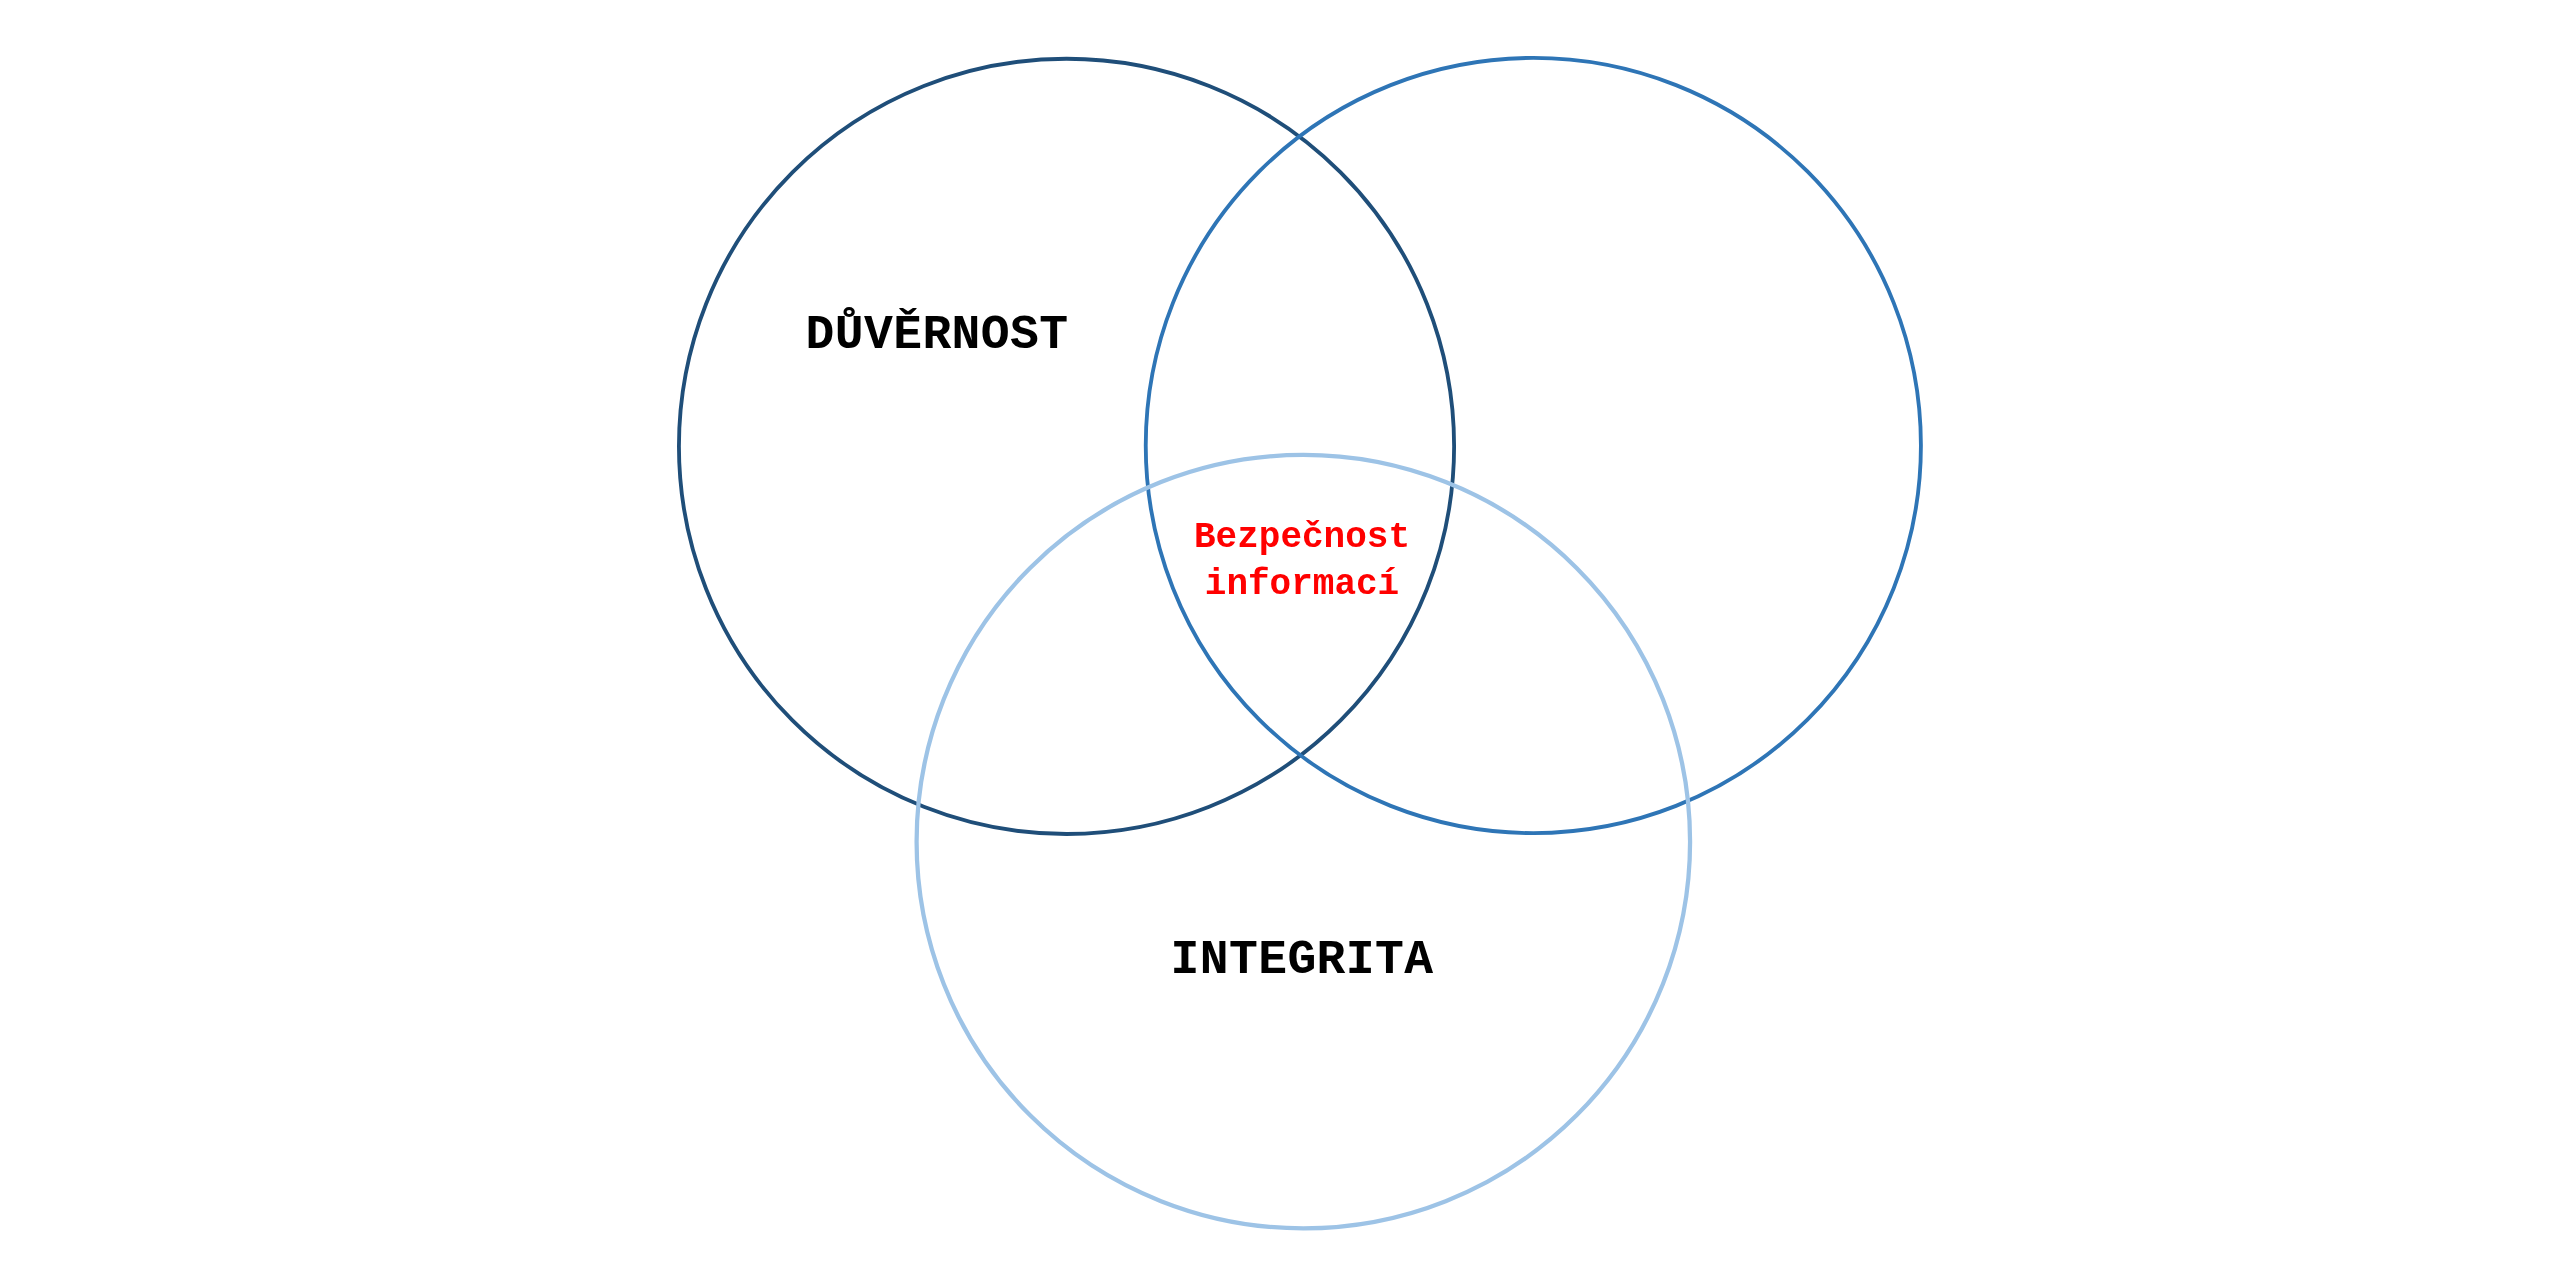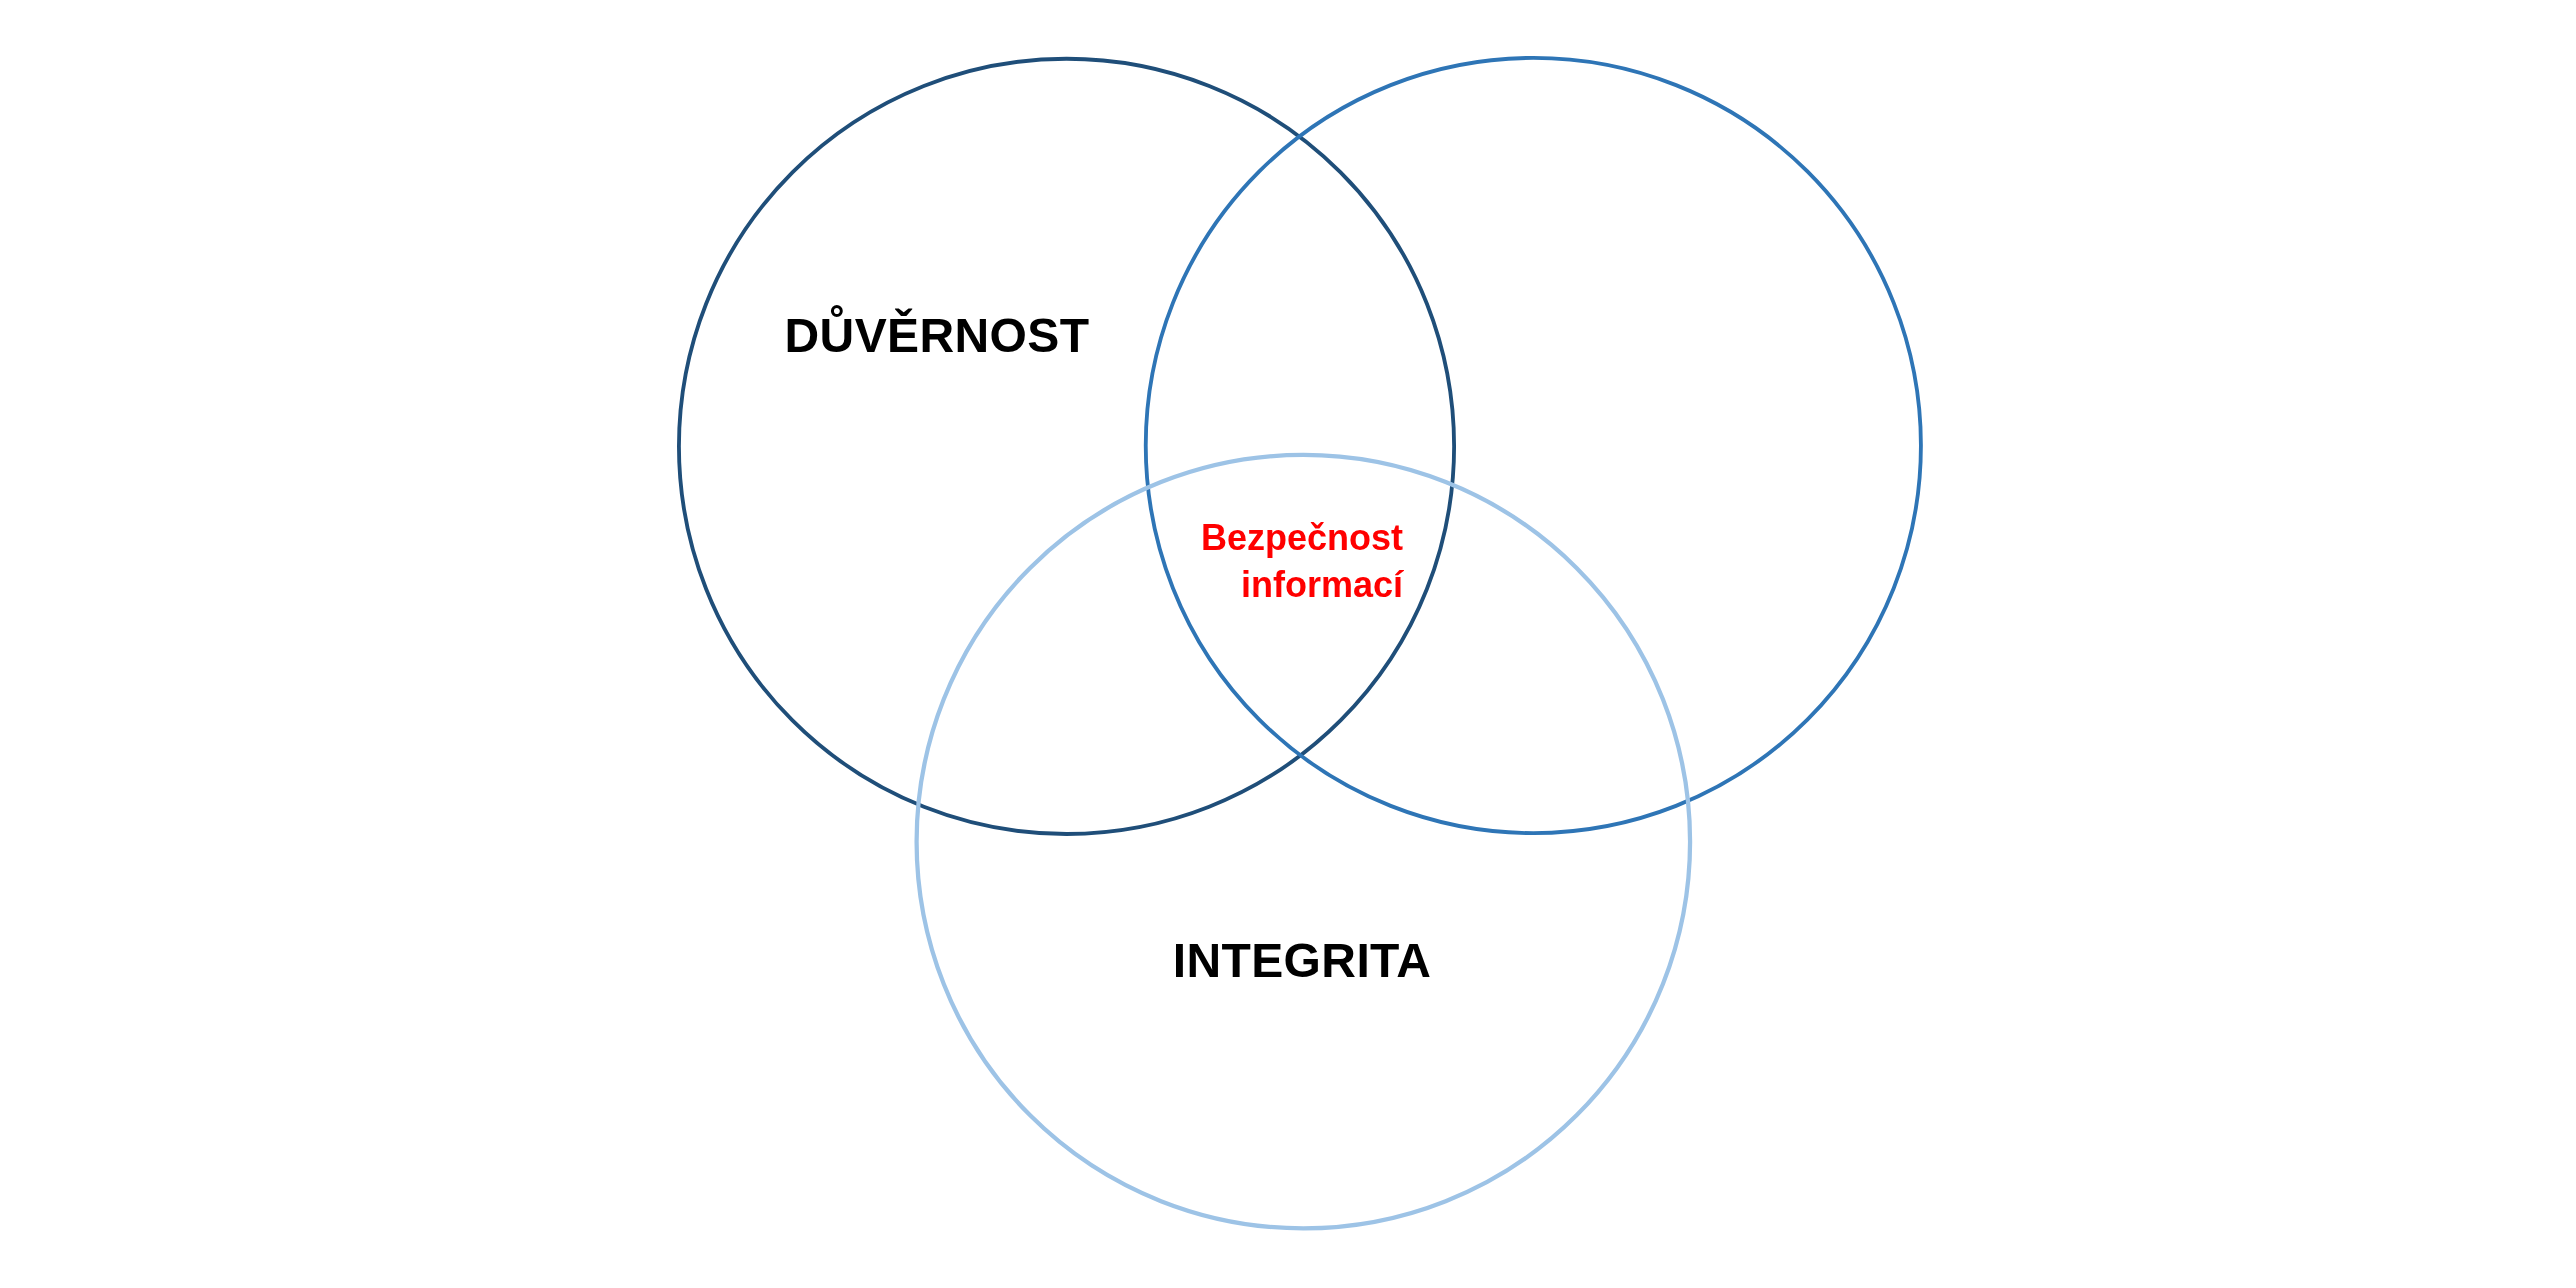--- a/index.html
+++ b/index.html
@@ -6,21 +6,21 @@
     margin: 0;
     padding: 0;
     background: #ffffff;
   }
   .slide {
     position: relative;
     width: 2576px;
     height: 1252px;
     background: #ffffff;
     overflow: hidden;
-    font-family: Liberation Sans, sans-serif;
+    font-family: Liberation Mono, monospace;
   }
   .venn-svg {
     position: absolute;
     left: 0;
     top: 0;
     width: 2576px;
     height: 1288px;
   }
   .venn-circle {
     fill: none;
@@ -44,21 +44,21 @@
   .label-integrity       { left: 1302px; top: 960px; }
   .center-label {
     position: absolute;
     left: 1302px;
     top: 562px;
     transform: translate(-50%, -50%);
     font-weight: bold;
     font-size: 36px;
     line-height: 1.3;
     color: #FF0000;
-    text-align: right;
+    text-align: center;
     white-space: pre-line;
   }
 </style>
 </head>
 <body>
 
 <div class="slide">
 
   <svg class="venn-svg" viewBox="0 0 3024 1512" xmlns="http://www.w3.org/2000/svg">
     <circle class="venn-circle" cx="1252" cy="524" r="455" stroke="#1F4E79"></circle>

